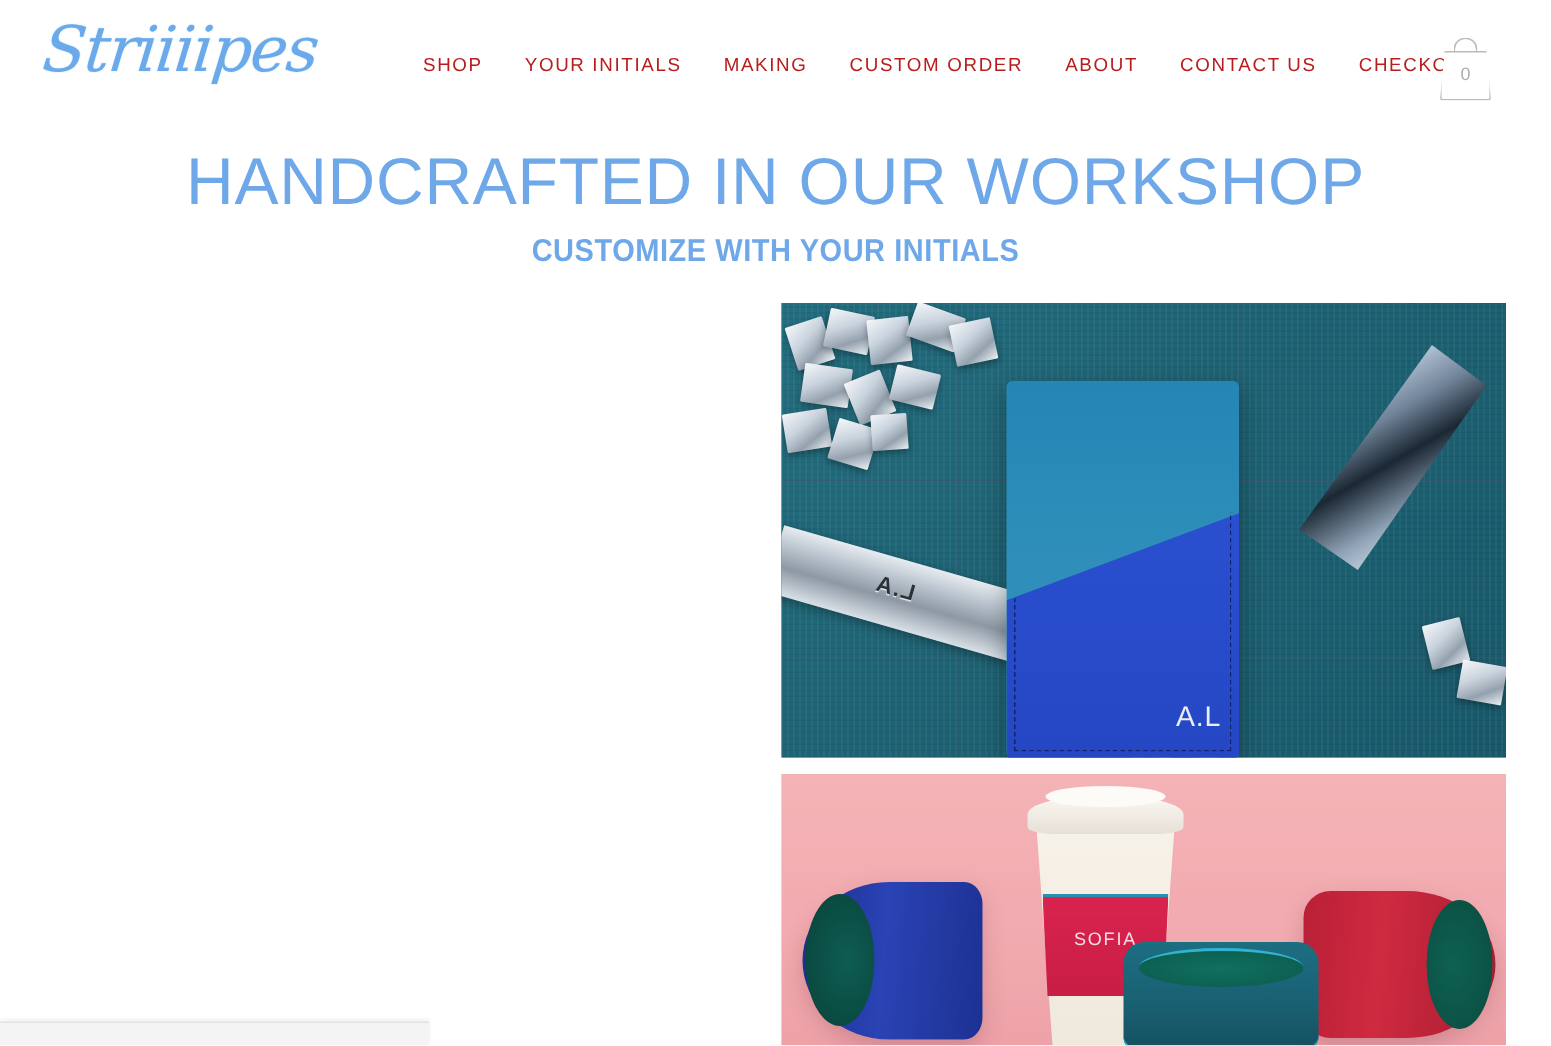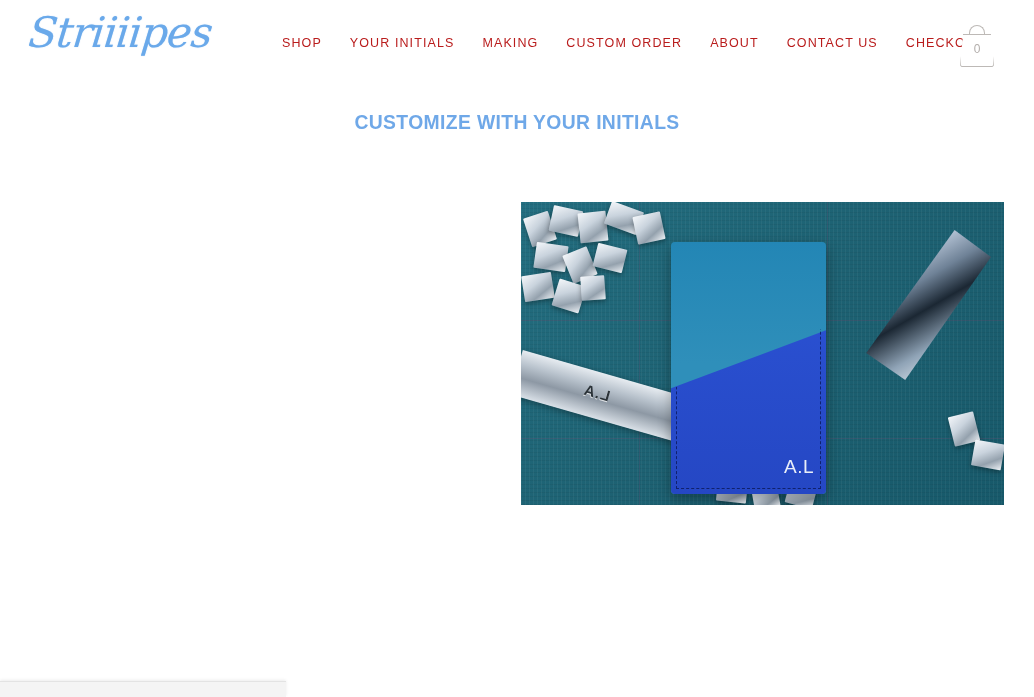--- a/index.html
+++ b/index.html
@@ -218,21 +218,21 @@
   .linen {
     position: absolute; inset: 0;
     background:
       repeating-linear-gradient(90deg, rgba(255,255,255,0.045) 0 1px, transparent 1px 4px),
       repeating-linear-gradient(0deg, rgba(0,0,0,0.05) 0 1px, transparent 1px 4px),
       linear-gradient(135deg,#236e80 0%, #1d6172 50%, #17596a 100%);
   }
   .linen-grid-h { position: absolute; left: 0; width: 100%; height: 1px; background: rgba(120,70,110,0.25); }
   .linen-grid-v { position: absolute; top: 0; height: 100%; width: 1px; background: rgba(120,70,110,0.22); }
   .holder-card {
-    position: absolute; left: 150px; top: 40px; width: 155px; height: 252px;
+    position: absolute; left: 150px; top: 52px; width: 155px; height: 252px;
     background: linear-gradient(180deg,#2386b5 0%, #2f8fba 48%, #2f8fba 48%);
     border-radius: 4px; box-shadow: 0 5px 14px rgba(0,0,0,0.32);
   }
   .holder-pocket {
     position: absolute; left: 0; top: 0; width: 100%; height: 100%;
     background: linear-gradient(180deg,#2c54d6 0%, #2547c4 100%);
     clip-path: polygon(0% 58%, 100% 35%, 100% 100%, 0% 100%);
     border-radius: 0 0 4px 4px;
   }
   .holder-stitch {
@@ -361,20 +361,21 @@
     </nav>
 
     <div class="cart-widget">
       <span class="cart-handle"></span>
       <span class="cart-bag"></span>
       <span class="cart-count">0</span>
     </div>
   </header>
 
   <div class="hero-text">
+    <h1 class="hero-title">HANDCRAFTED IN OUR WORKSHOP</h1>
     <h2 class="hero-subtitle">CUSTOMIZE WITH YOUR INITIALS</h2>
   </div>
 
   <div class="gallery">
 
 
     <div class="tile tile-holder">
       <div class="linen"></div>
       <div class="linen-grid-h" style="top:118px"></div>
       <div class="linen-grid-h" style="top:236px"></div>
@@ -402,18 +403,41 @@
       <div class="metal-bar-letters">L.A</div>
       <div class="metal-foil"></div>
 
       <div class="holder-card">
         <div class="holder-pocket"></div>
         <div class="holder-stitch"></div>
         <div class="holder-mono">A.L</div>
       </div>
     </div>
 
+    <div class="tile tile-sleeves">
+      <div class="pink-bg"></div>
+
+      <div class="sleeve-blue">
+        <div class="sleeve-blue-inner"></div>
+      </div>
+
+      <div class="sleeve-red">
+        <div class="sleeve-red-inner"></div>
+      </div>
+
+      <div class="cup">
+        <div class="cup-body"></div>
+        <div class="cup-sleeve"></div>
+        <div class="cup-name">SOFIA</div>
+        <div class="cup-lid"></div>
+        <div class="cup-lid-top"></div>
+      </div>
+
+      <div class="sleeve-teal">
+        <div class="sleeve-teal-inner"></div>
+      </div>
+    </div>
 
   </div>
 
   <div class="bottom-panel"></div>
 
 </div>
 
 </body></html>

